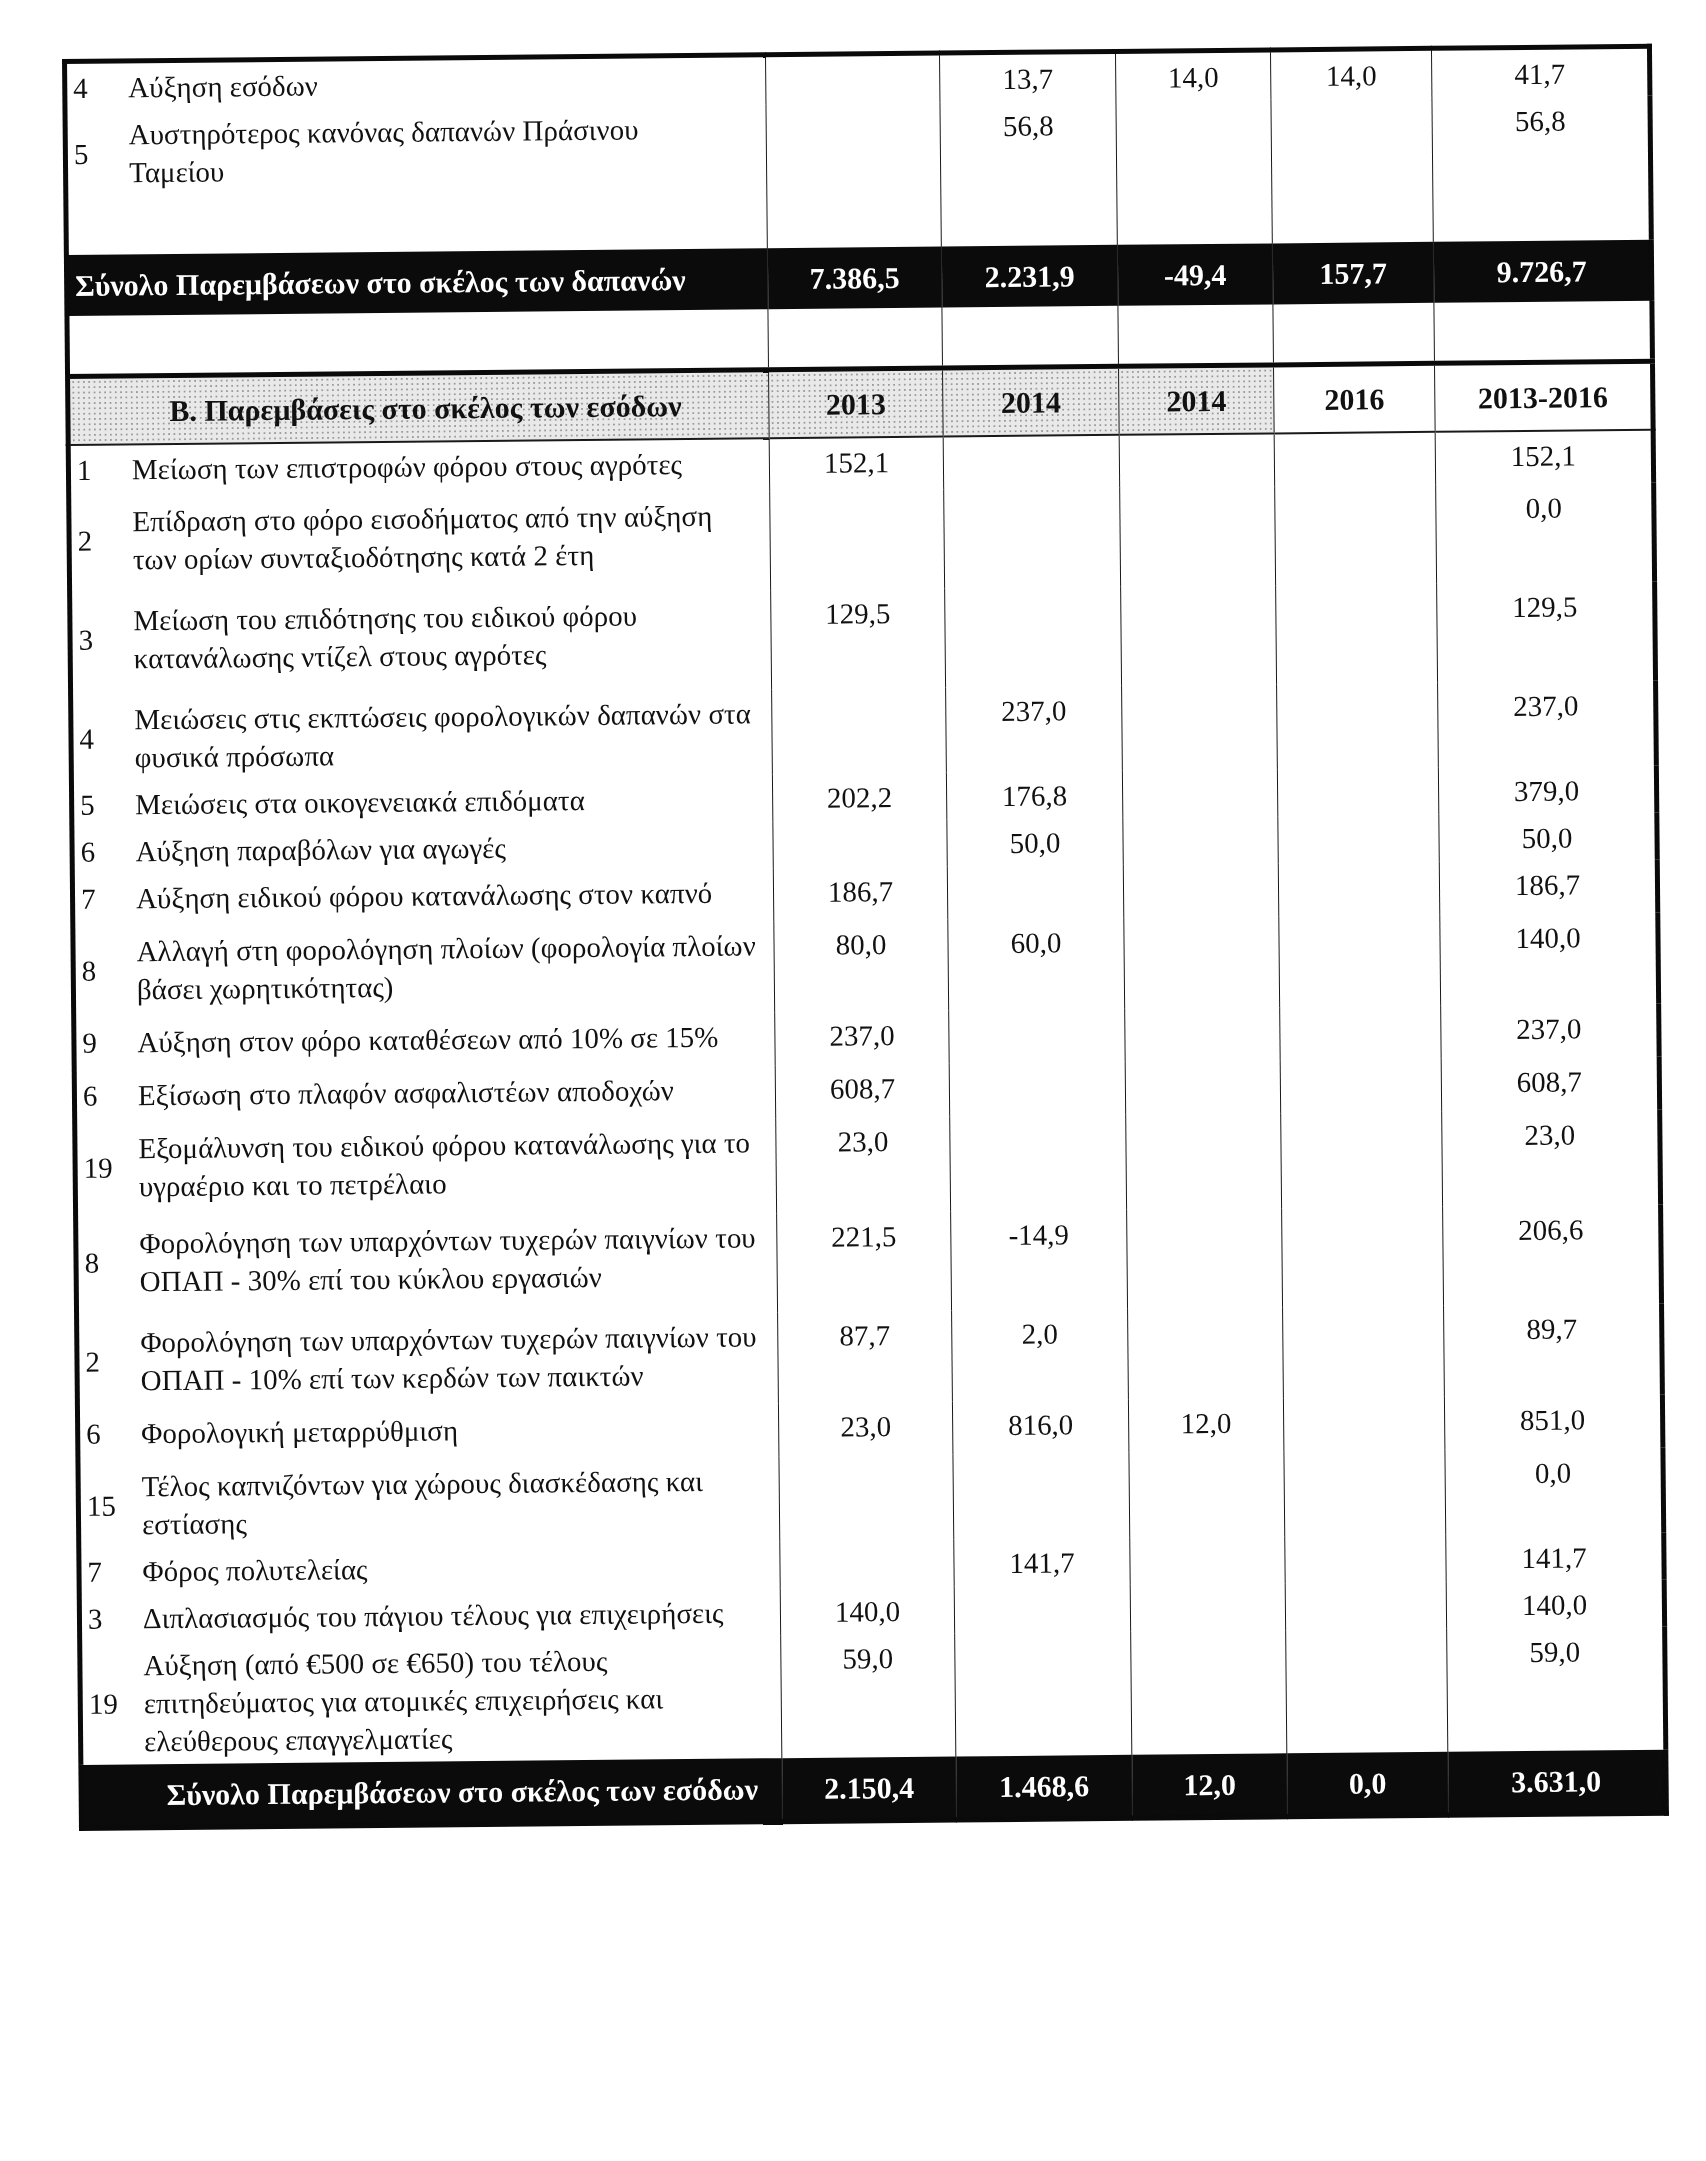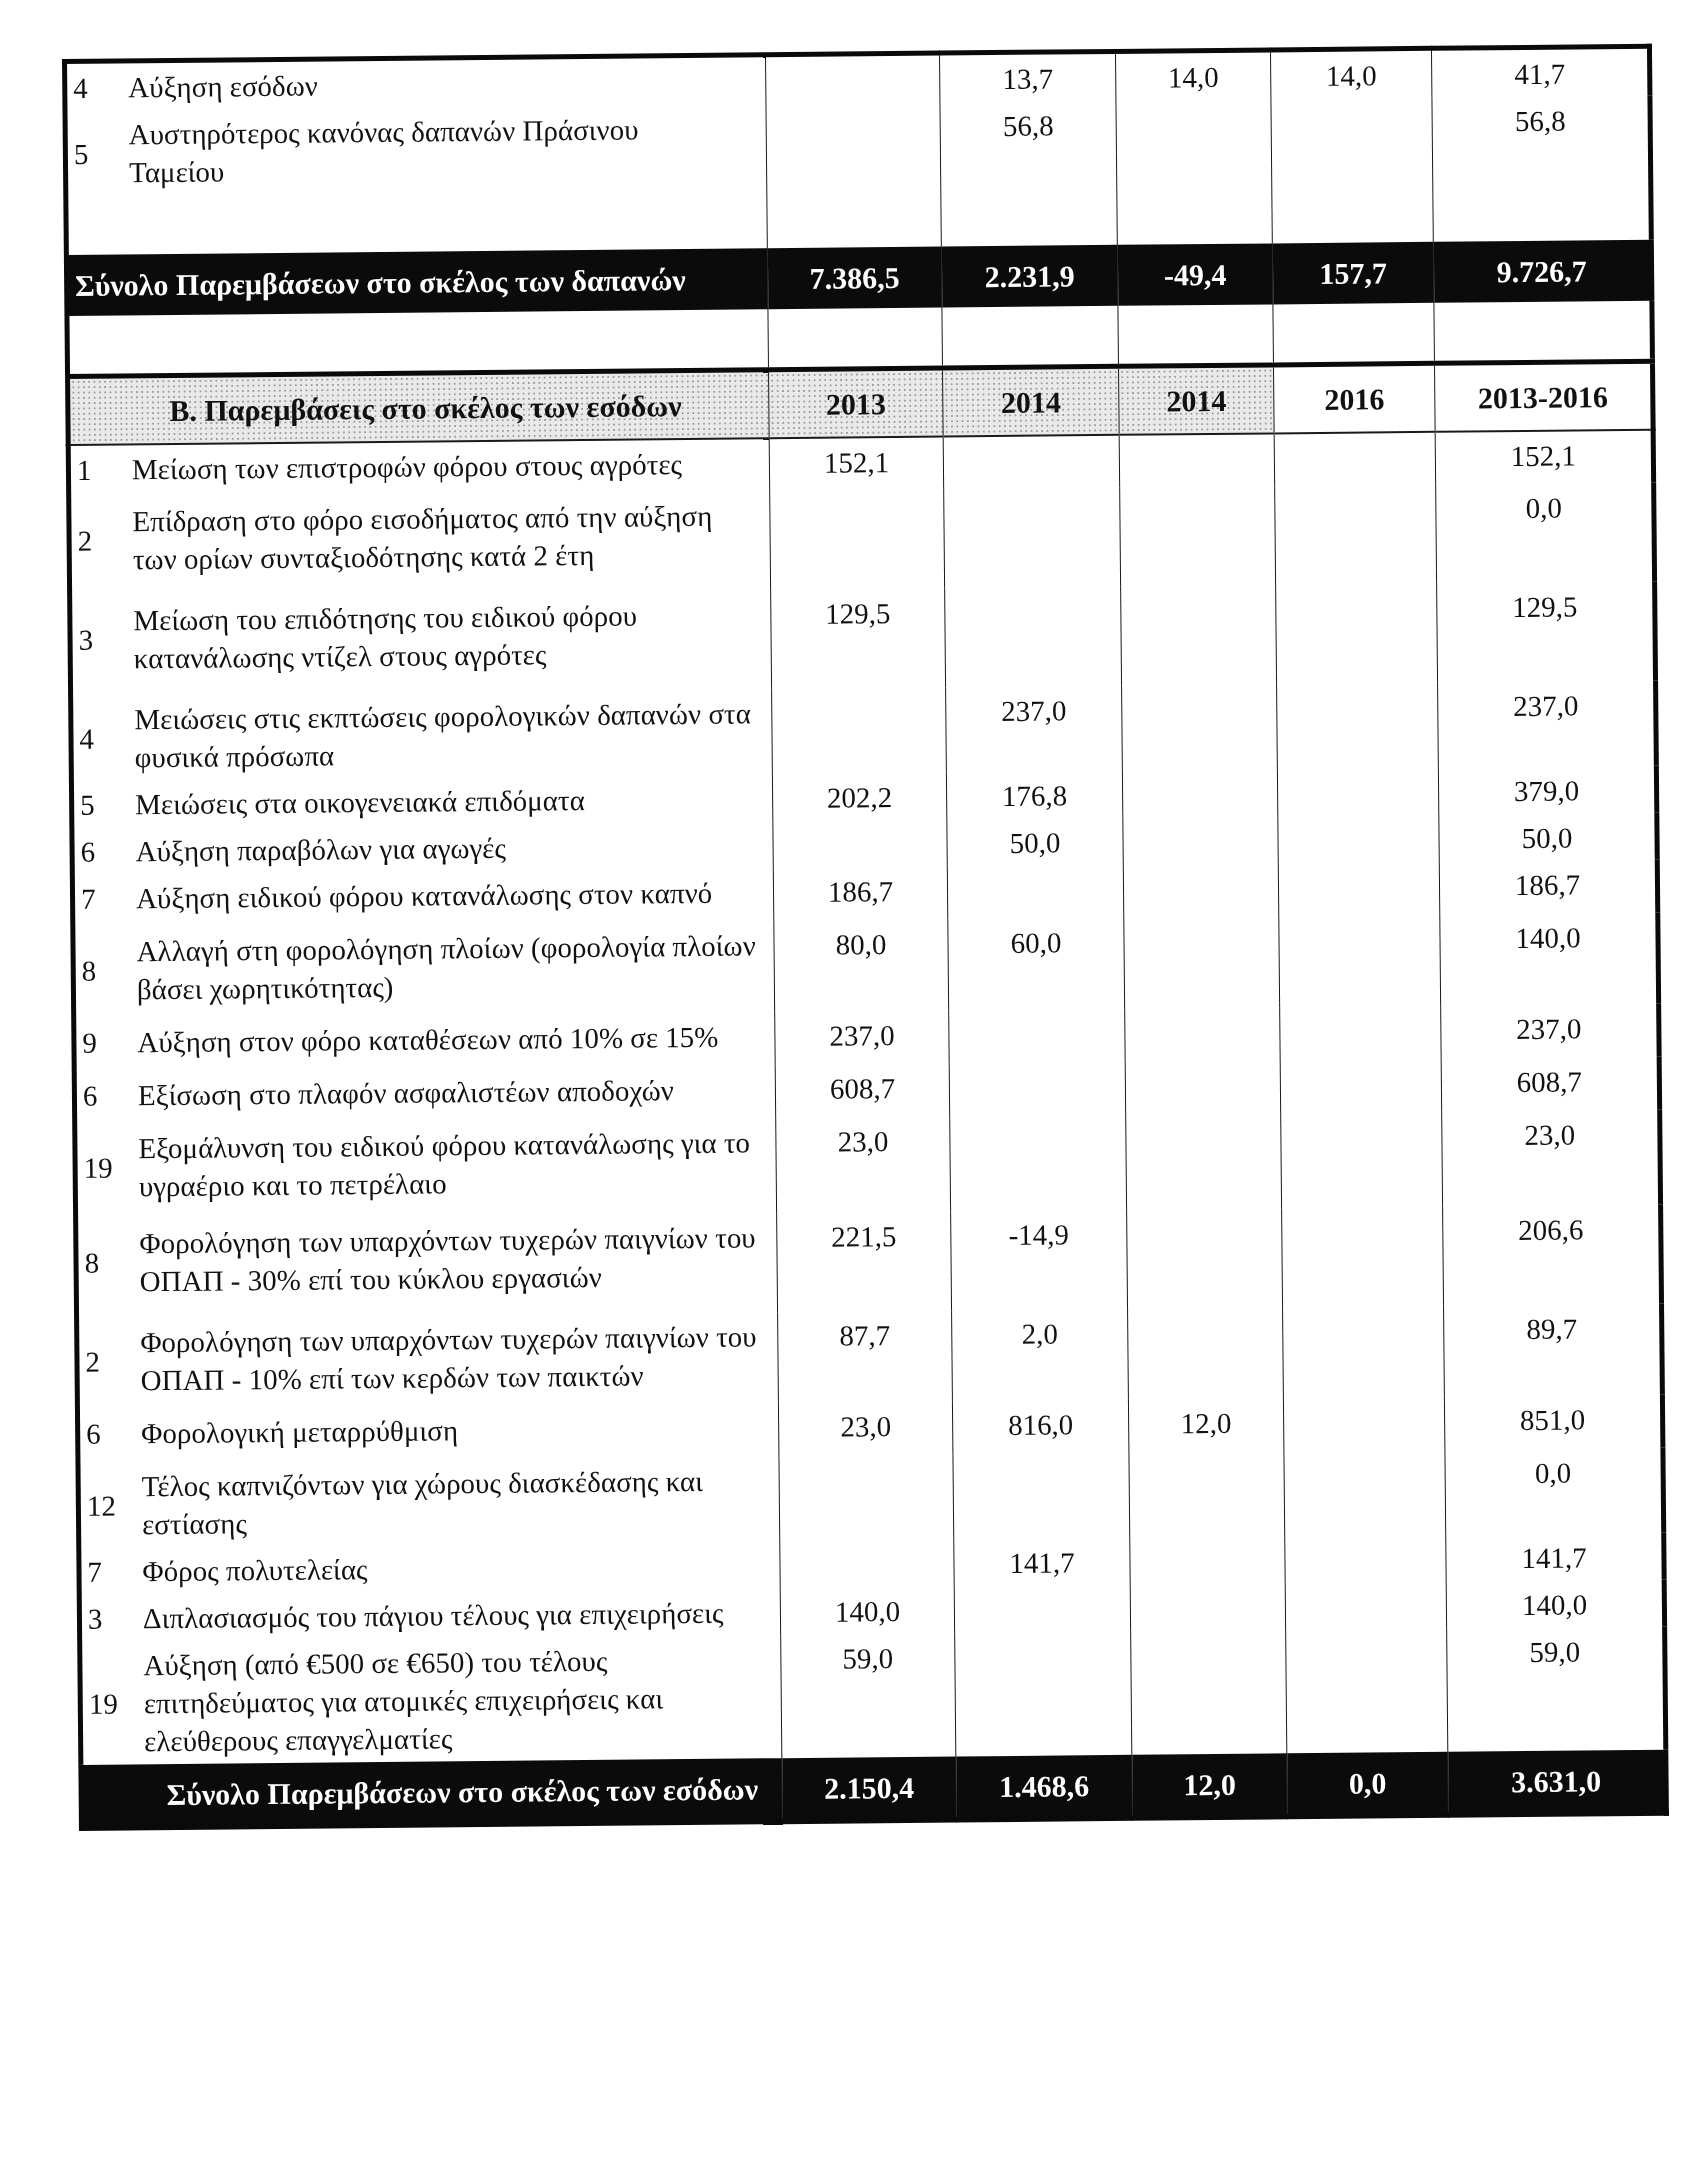--- a/index.html
+++ b/index.html
@@ -364,21 +364,21 @@
           </td>
           <td class="val">23,0</td>
           <td class="val">816,0</td>
           <td class="val">12,0</td>
           <td class="val"></td>
           <td class="val-tot">851,0</td>
         </tr>
         <tr class="item" style="height: 61px;">
           <td>
             <div class="desc-cell">
-              <span class="num-label">12</span>
+              <span class="num-label">15</span>
               <span class="desc-text">Τέλος καπνιζόντων για χώρους διασκέδασης και εστίασης</span>
             </div>
           </td>
           <td class="val"></td>
           <td class="val"></td>
           <td class="val"></td>
           <td class="val"></td>
           <td class="val-tot">0,0</td>
         </tr>
         <tr class="item" style="height: 45px;">

